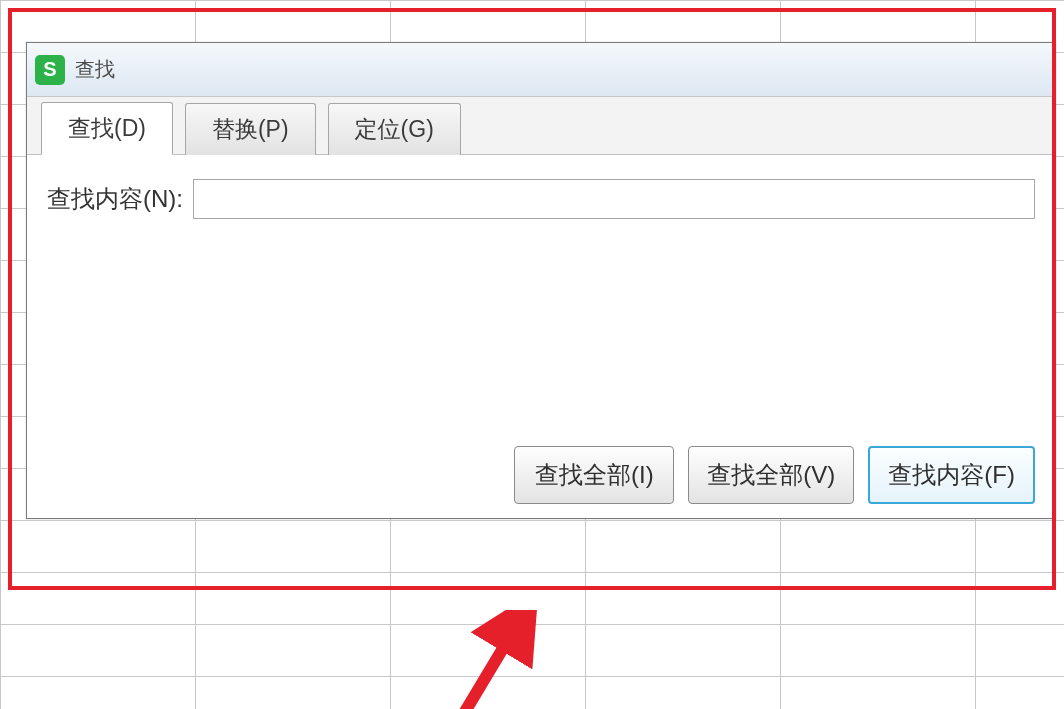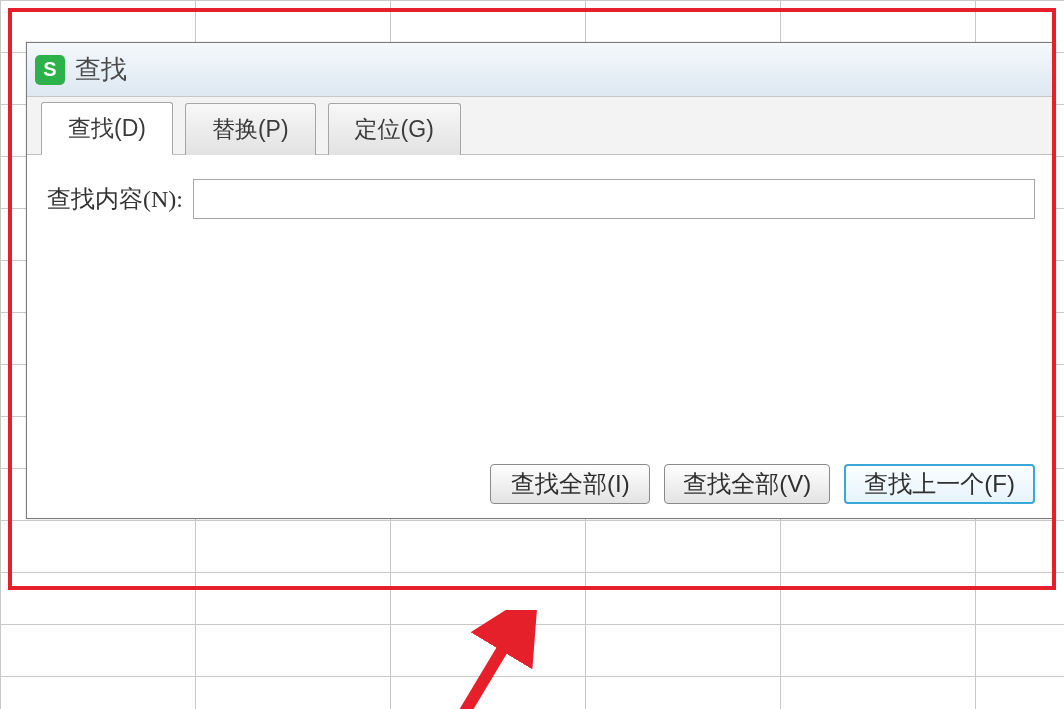--- a/index.html
+++ b/index.html
@@ -65,21 +65,21 @@
       border-radius: 5px;
       display: flex;
       align-items: center;
       justify-content: center;
       color: #fff;
       font-weight: bold;
       font-size: 20px;
       font-family: Arial, sans-serif;
     }
     .title-text {
-      font-size: 26px;
+      font-size: 20px;
       color: #4a4a4a;
     }
     .tabstrip {
       display: flex;
       align-items: flex-end;
       gap: 12px;
       padding: 10px 14px 0 14px;
       height: 58px;
       border-bottom: 1px solid #bfbfbf;
       background: #f3f3f3;
@@ -111,40 +111,39 @@
     }
     .field-row {
       display: flex;
       align-items: center;
       gap: 10px;
     }
     .field-label {
       font-size: 24px;
       color: #333;
       white-space: nowrap;
-      font-family: Liberation Serif, serif;
     }
     .text-input {
       flex: 1;
       height: 40px;
       border: 1px solid #a6a6a6;
       font-size: 22px;
       padding: 4px 8px;
       background: #fff;
     }
     .button-row {
       display: flex;
       justify-content: flex-end;
       gap: 14px;
       margin-top: auto;
       padding-top: 12px;
     }
     .btn {
       min-width: 160px;
-      height: 40px;
+      height: 58px;
       font-size: 24px;
       color: #2f2f2f;
       border: 1px solid #8a8a8a;
       border-radius: 4px;
       background: linear-gradient(#fefefe, #e3e3e3);
       cursor: pointer;
       padding: 0 18px;
       font-family: inherit;
     }
     .btn.primary {
@@ -299,21 +298,21 @@
 
   <div class="dialog-body">
     <div class="field-row">
       <span class="field-label">查找内容(N):</span>
       <input type="text" class="text-input" value="" style="">
     </div>
 
     <div class="button-row">
       <button class="btn">查找全部(I)</button>
       <button class="btn">查找全部(V)</button>
-      <button class="btn primary">查找上一个(F)</button>
+      <button class="btn primary">查找内容(F)</button>
     </div>
   </div>
 </div>
 
 <svg class="arrow" viewBox="0 0 120 120">
   <defs>
     <marker id="ah" markerWidth="8" markerHeight="8" refX="3" refY="3" orient="auto">
       <polygon points="0,0 6,3 0,6" fill="#e6202a"></polygon>
     </marker>
   </defs>

